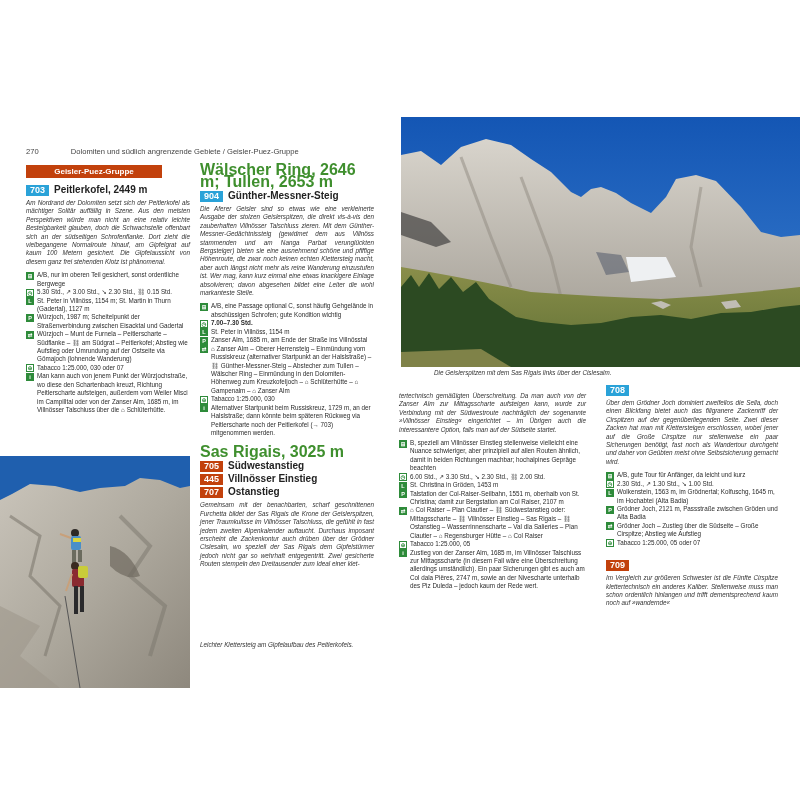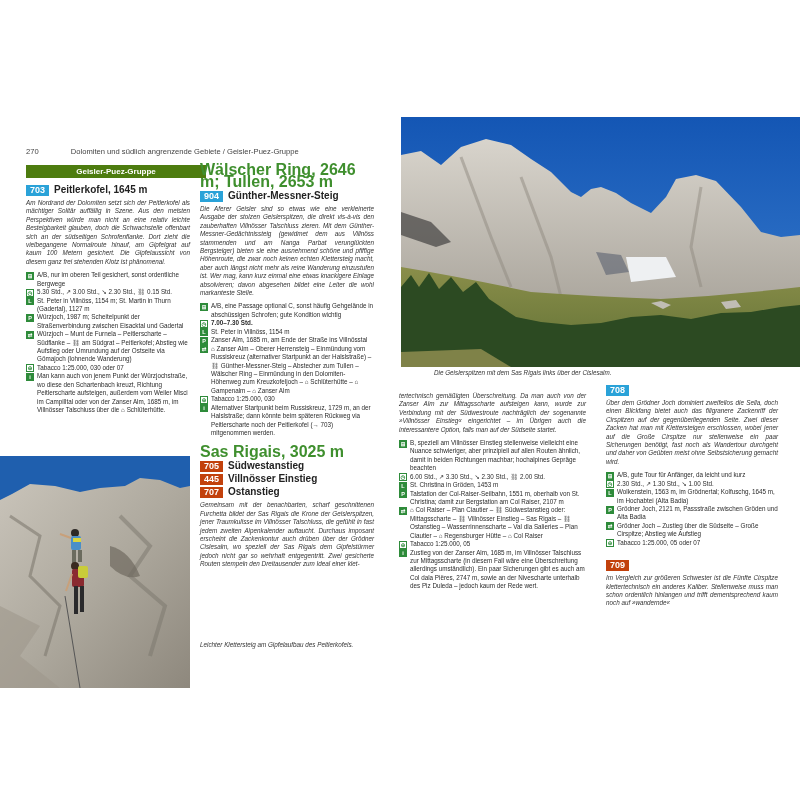--- a/index.html
+++ b/index.html
@@ -12,21 +12,21 @@
 
   .running-head { position: absolute; top: 139px; left: 26px; font-size: 7.6px; color: #444; white-space: nowrap; }
   .running-head .pno { margin-right: 30px; }
 
   .col { position: absolute; font-size: 6.3px; line-height: 8.4px; }
   .col-l1 { left: 26px; top: 157px; width: 164px; }
   .col-l2 { left: 200px; top: 156px; width: 174px; }
   .col-r1 { left: 399px; top: 392px; width: 187px; }
   .col-r2 { left: 606px; top: 384px; width: 172px; }
 
-  .group-banner { background: #4d7c0f; color: #fff; font-weight: bold; text-align: center; font-size: 8px; height: 13px; line-height: 13px; margin-bottom: 6px; width: 180px; }
+  .group-banner { background: #c2410c; color: #fff; font-weight: bold; text-align: center; font-size: 8px; height: 13px; line-height: 13px; margin-bottom: 6px; width: 136px; }
 
   .tour-head { display: flex; align-items: flex-start; margin-bottom: 3px; }
   .num { display: inline-block; color: #fff; font-weight: bold; font-size: 9px; line-height: 11px; height: 11px; padding: 0 3px; min-width: 23px; text-align: center; margin-right: 5px; flex-shrink: 0; margin-top: 1px; }
   .num.blue { background: #2aa2d8; }
   .num.red { background: #c2410c; }
   .tour-title { font-weight: bold; font-size: 10px; line-height: 12px; color: #222; }
 
   .section-title { color: #3f8f2e; font-weight: bold; font-size: 16px; line-height: 12px; margin: 0 0 2px; }
 
   .intro { font-style: italic; color: #333; text-align: justify; margin-bottom: 5px; }
@@ -54,21 +54,21 @@
   <div class="running-head">
     <span class="pno">270</span>
     <span>Dolomiten und südlich angrenzende Gebiete / Geisler-Puez-Gruppe</span>
   </div>
 
   <div class="col col-l1">
     <div class="group-banner">Geisler-Puez-Gruppe</div>
 
     <div class="tour-head">
       <span class="num blue">703</span>
-      <span class="tour-title">Peitlerkofel, 1645 m</span>
+      <span class="tour-title">Peitlerkofel, 2449 m</span>
     </div>
     <p class="intro">Am Nordrand der Dolomiten setzt sich der Peitlerkofel als mächtiger Solitär auffällig in Szene. Aus den meisten Perspektiven würde man nicht an eine relativ leichte Besteigbarkeit glauben, doch die Schwachstelle offenbart sich an der südseitigen Schrofenflanke. Dort zieht die vielbegangene Normalroute hinauf, am Gipfelgrat auf kaum 100 Metern gesichert. Die Gipfelaussicht von diesem ganz frei stehenden Klotz ist phänomenal.</p>
     <ul class="facts">
       <li class="fact">
           <i class="ficon">⊞</i>
           <span class="ftext">A/B, nur im oberen Teil gesichert, sonst ordentliche Bergwege</span>
         </li>
       <li class="fact">
           <i class="ficon outline">◷</i>
           <span class="ftext">5.30 Std., ↗ 3.00 Std., ↘ 2.30 Std., ⛓ 0.15 Std.</span>

